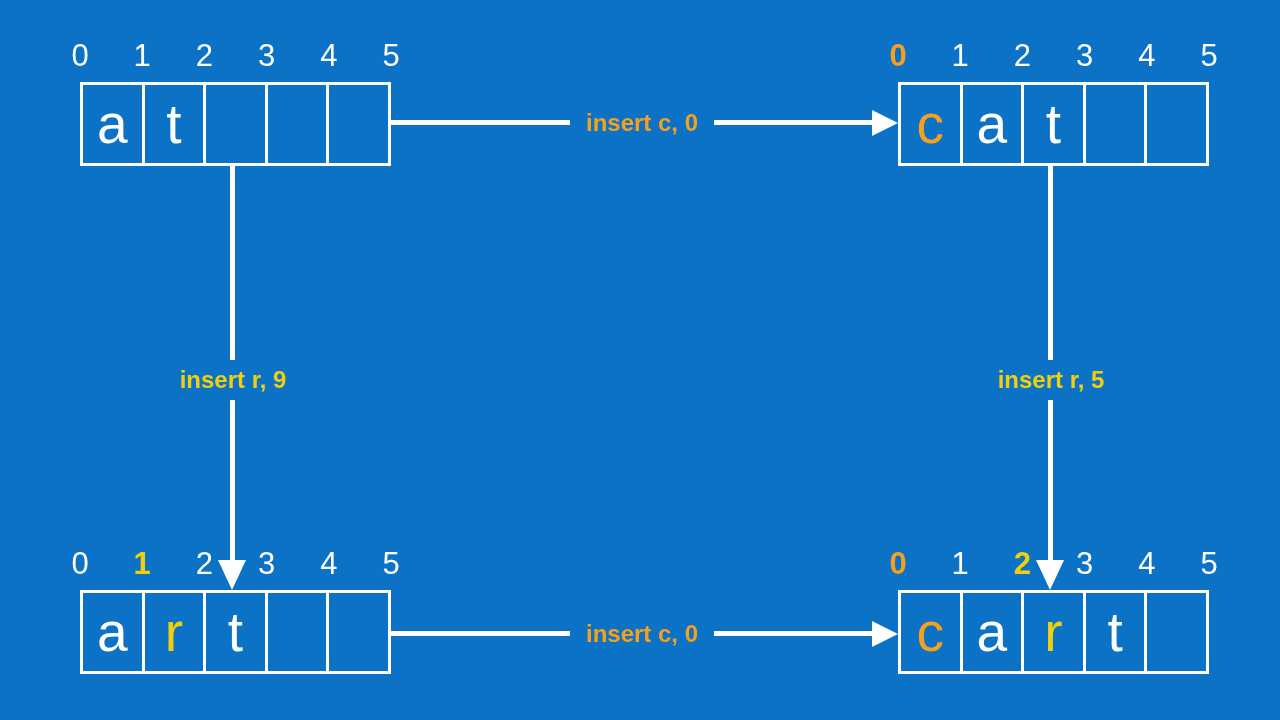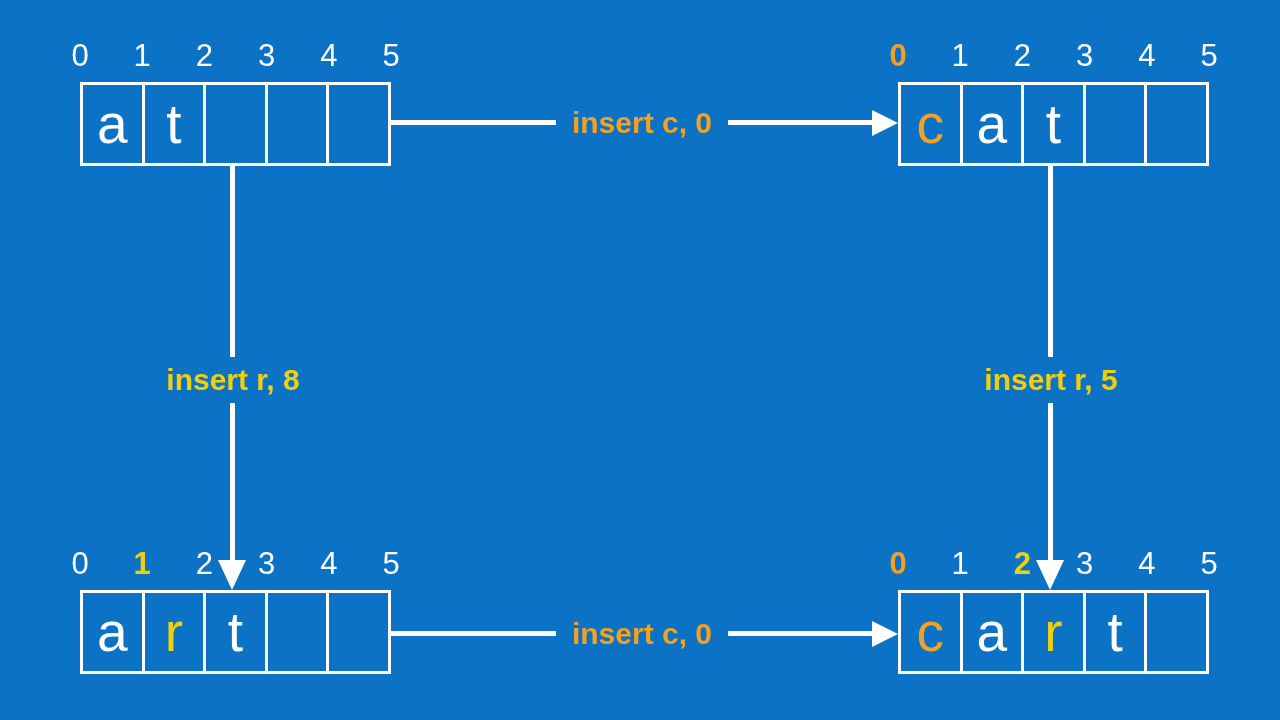--- a/index.html
+++ b/index.html
@@ -47,21 +47,21 @@
     border-left:26px solid #fff;
   }
   .head-down {
     position:absolute; width:0; height:0;
     border-left:14px solid transparent; border-right:14px solid transparent;
     border-top:30px solid #fff;
   }
   .arrow-label {
     position:absolute; transform:translate(-50%,-50%);
     background:#0B72C6; padding:6px 16px; white-space:nowrap;
-    font-size:30px; font-weight:700;
+    font-size:24px; font-weight:700;
   }
   .arrow-label[data-color="orange"] { color:#F5A01E; }
   .arrow-label[data-color="yellow"] { color:#F2CF0D; }
   
   .line-top    { left:391px; top:120px; width:483px; }
   .head-top    { left:872px; top:110px; }
   .label-top   { left:642px; top:123px; }
   .line-bot    { left:391px; top:631px; width:483px; }
   .head-bot    { left:872px; top:621px; }
   .label-bot   { left:642px; top:634px; }
@@ -151,21 +151,21 @@
 
   <div>
     <div class="h-line line-top"></div>
     <div class="head-right head-top"></div>
     <span class="arrow-label label-top" data-color="orange">insert c, 0</span>
   </div>
 
   <div>
     <div class="v-line line-left"></div>
     <div class="head-down head-left"></div>
-    <span class="arrow-label label-left" data-color="yellow">insert r, 8</span>
+    <span class="arrow-label label-left" data-color="yellow">insert r, 9</span>
   </div>
 
   <div>
     <div class="v-line line-right"></div>
     <div class="head-down head-right2"></div>
     <span class="arrow-label label-right" data-color="yellow">insert r, 5</span>
   </div>
 
   <div>
     <div class="h-line line-bot"></div>

